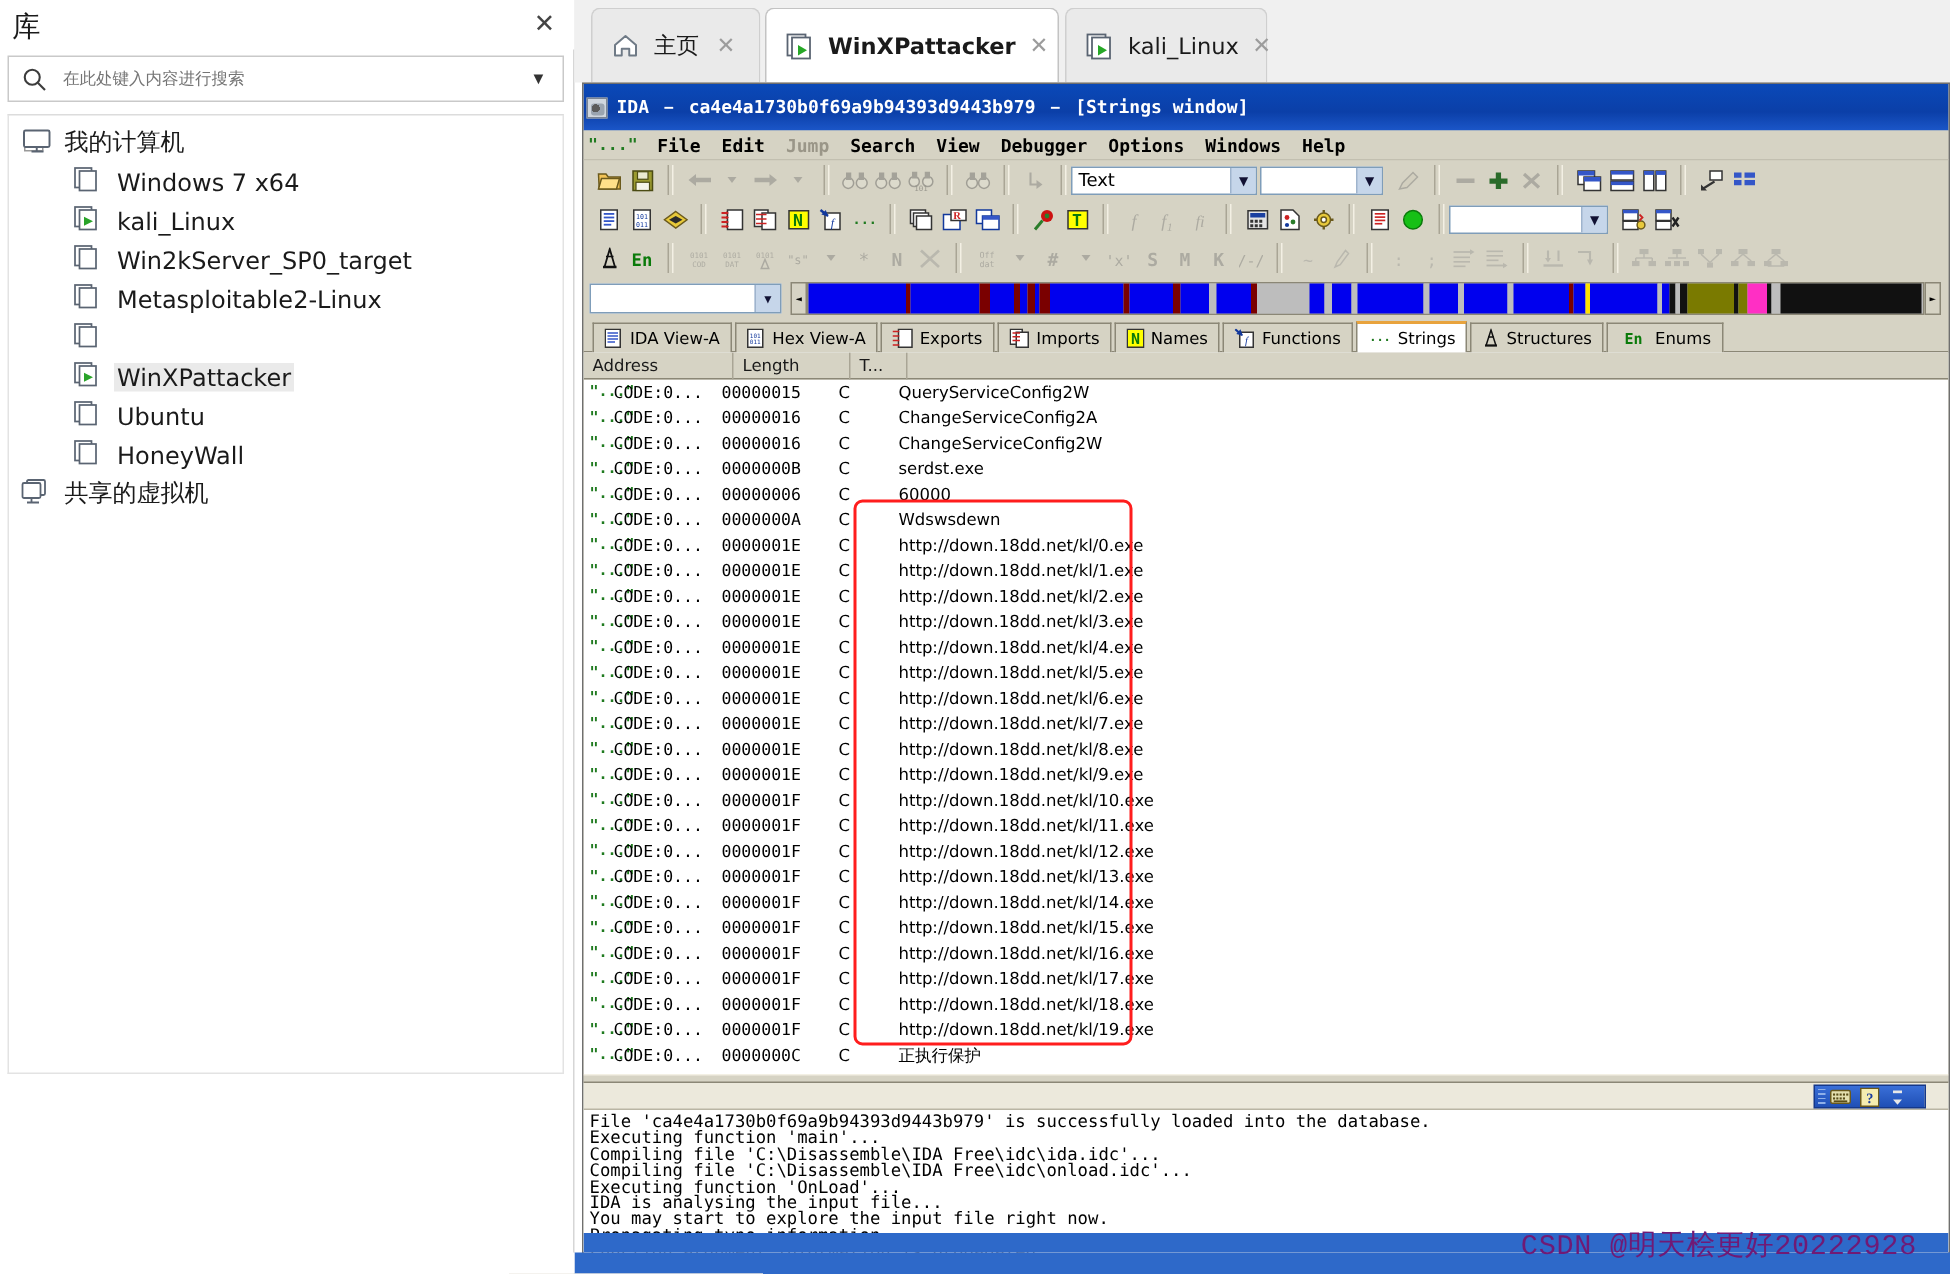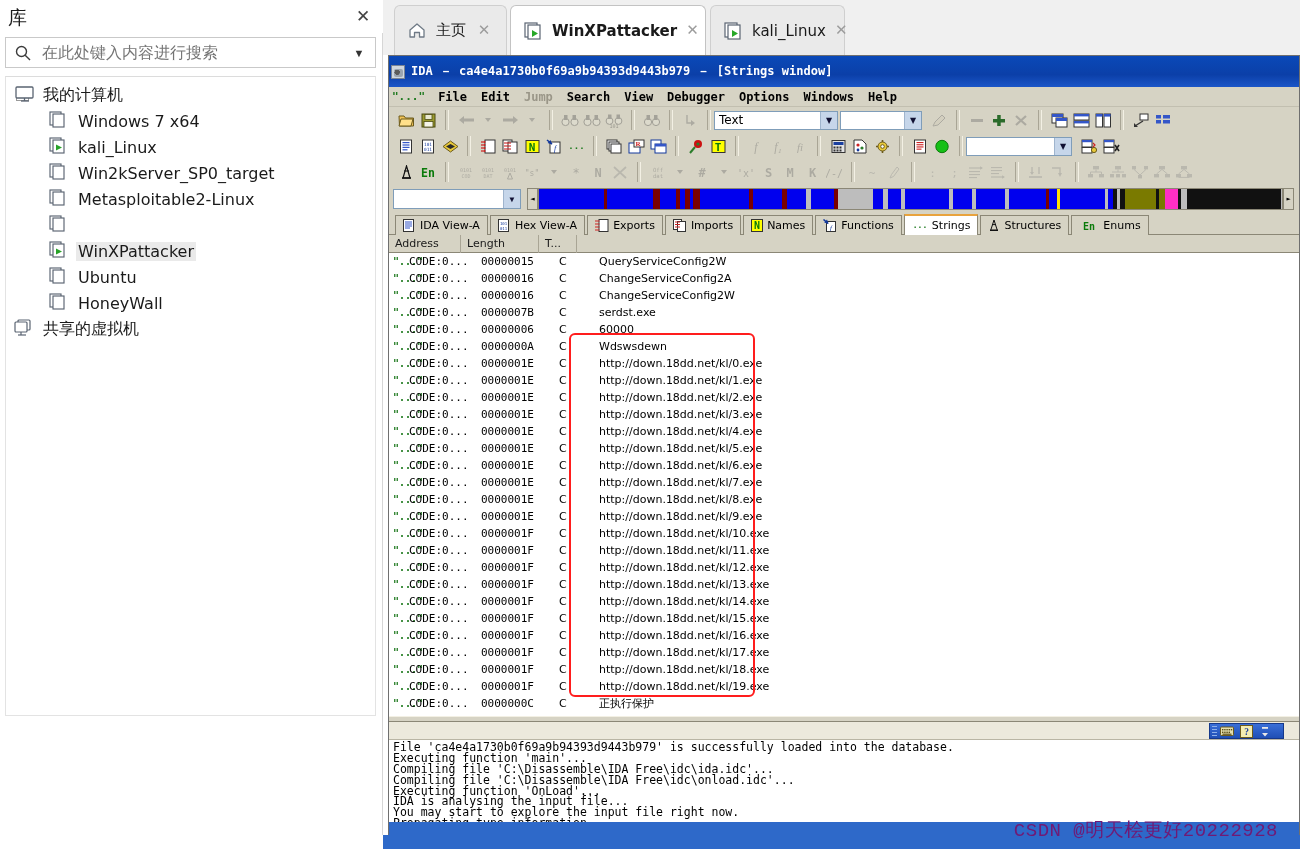--- a/index.html
+++ b/index.html
@@ -30,21 +30,21 @@
     font-size:17px; color:#444; text-align:center; line-height:18px;
     cursor:pointer; font-family:"DejaVu Sans", sans-serif;
   }
   #library-search-wrap {
     position:absolute; left:5px; top:37px; width:371px; height:31px;
     border:1px solid #c9c9c9; background:#fff; display:flex; align-items:center;
   }
   #search-icon-box { width:34px; text-align:center; }
   #search-icon-box svg { display:block; margin:0 auto; }
   #library-search-input {
-    flex:1; border:0; outline:0; font-size:16px; color:#6d6d6d;
+    flex:1; border:0; outline:0; font-size:11px; color:#6d6d6d;
     font-family:"DejaVu Sans", sans-serif; background:transparent;
   }
   #library-search-caret {
     width:32px; text-align:center; font-size:11px; color:#333; cursor:pointer;
   }
   #library-tree {
     position:absolute; left:5px; top:76px; width:371px; height:640px;
     background:#fff; border:1px solid #e3e3e3; border-top:1px solid #dcdcdc;
     overflow:hidden; padding-top:5px;
   }
@@ -1128,21 +1128,21 @@
           <svg width="20" height="13" viewBox="0 0 20 13">
             <text x="10" y="10.5" font-size="10" font-weight="bold" text-anchor="middle" fill="#0a7a0a" font-family="monospace">En</text>
           </svg>
         </span>
         <span>Enums</span>
       </div>
     </div>
 
   <div id="strings-panel">
     <div id="strings-header">
-      <div class="col-h" style="width:72px">Address</div>
+      <div class="col-h" style="width:100px">Address</div>
       <div class="col-h" style="width:78px">Length</div>
       <div class="col-h" style="width:38px">T...</div>
     </div>
     <div id="strings-rows">
         <div class="str-row">
           <span class="c-quote">"..."</span>
           <span class="c-addr">CODE:0...</span>
           <span class="c-len">00000015</span>
           <span class="c-type">C</span>
           <span class="c-str">QueryServiceConfig2W</span>
@@ -1157,21 +1157,21 @@
         <div class="str-row">
           <span class="c-quote">"..."</span>
           <span class="c-addr">CODE:0...</span>
           <span class="c-len">00000016</span>
           <span class="c-type">C</span>
           <span class="c-str">ChangeServiceConfig2W</span>
         </div>
         <div class="str-row">
           <span class="c-quote">"..."</span>
           <span class="c-addr">CODE:0...</span>
-          <span class="c-len">0000007B</span>
+          <span class="c-len">0000000B</span>
           <span class="c-type">C</span>
           <span class="c-str">serdst.exe</span>
         </div>
         <div class="str-row">
           <span class="c-quote">"..."</span>
           <span class="c-addr">CODE:0...</span>
           <span class="c-len">00000006</span>
           <span class="c-type">C</span>
           <span class="c-str">60000</span>
         </div>

